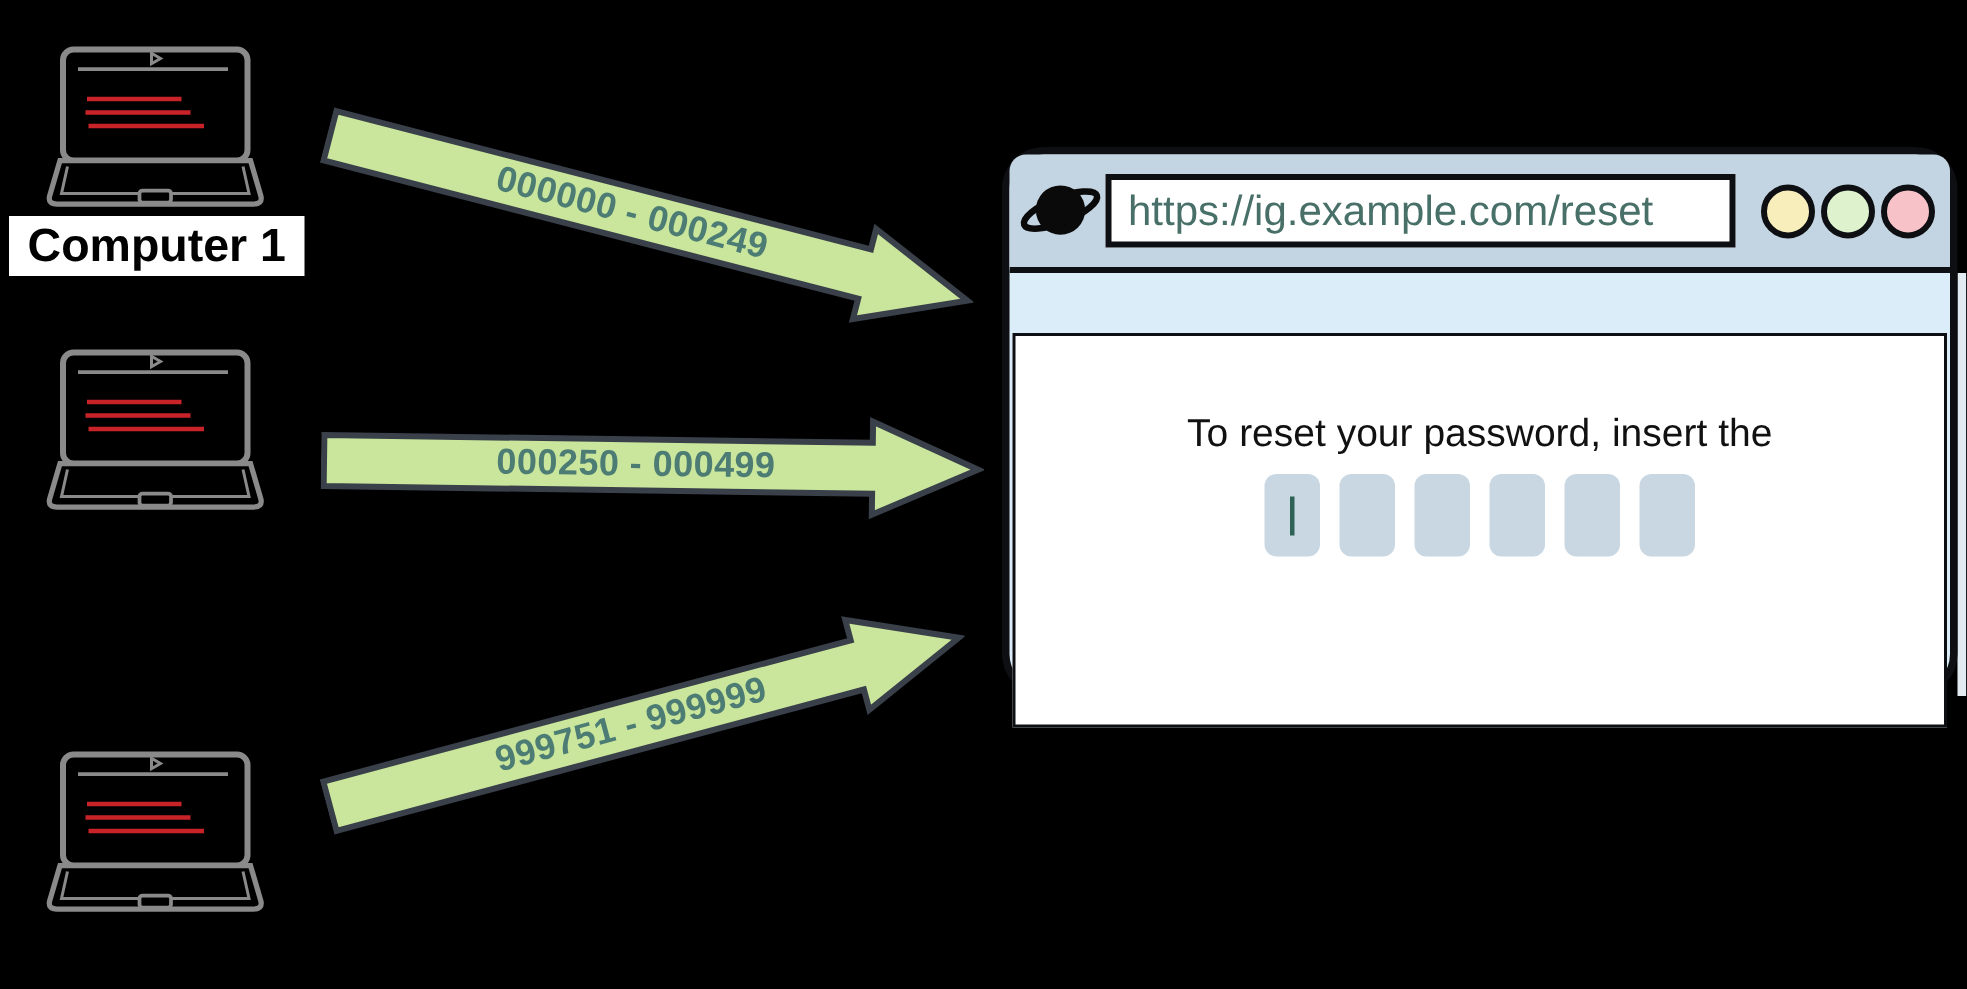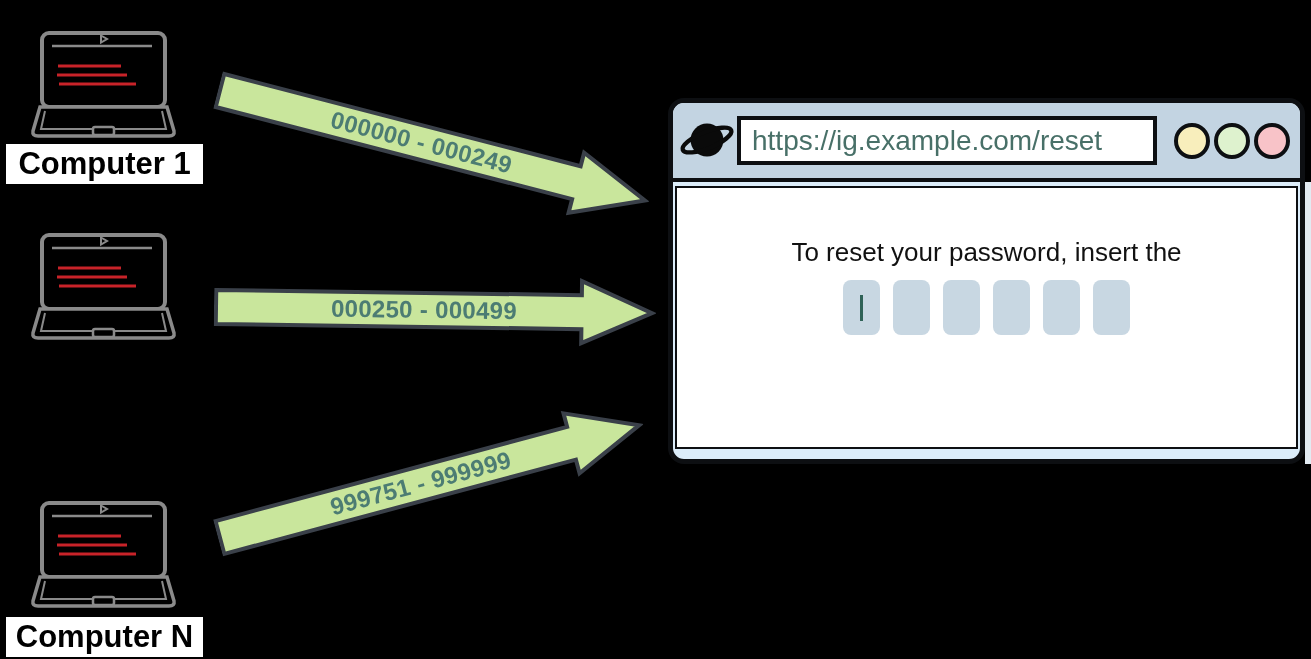--- a/index.html
+++ b/index.html
@@ -12,32 +12,32 @@
                   color:#000;font-weight:bold;font-size:31px;line-height:40px;text-align:center;}
 
   
   .arrow{position:absolute;height:70px;transform-origin:0 35px;}
   .arrow svg{display:block;width:100%;height:100%;}
   .arrow-label{position:absolute;left:0;top:0;width:420px;height:70px;line-height:70px;
                text-align:center;font-weight:bold;font-size:24px;color:#4c7c73;letter-spacing:.3px;}
 
   
   .browser{position:absolute;left:668px;top:98px;width:637px;height:366px;box-sizing:border-box;
-           border:5px solid #0d0f12;border-radius:16px;background:#dcedfa;z-index:2;}
+           border:5px solid #0d0f12;border-radius:28px;background:#dcedfa;z-index:2;}
   .browser-header{position:relative;height:75px;background:#c3d4e2;
                   border-bottom:4px solid #0d0f12;border-radius:11px 11px 0 0;}
   .planet{position:absolute;left:5px;top:9px;width:58px;height:58px;}
   .url-bar{position:absolute;left:64px;top:13px;width:420px;height:49px;box-sizing:border-box;
            background:#fff;border:4px solid #0d0f12;display:flex;align-items:center;
            padding-left:11px;font-size:28px;color:#487068;white-space:nowrap;overflow:hidden;}
   .win-btn{position:absolute;top:20px;width:28px;height:28px;border:4px solid #0d0f12;border-radius:50%;}
   .btn-yellow{left:501px;background:#f8eebc;}
   .btn-green{left:541px;background:#def2ce;}
   .btn-pink{left:581px;background:#f8c3c8;}
-  .browser-body{height:277px;padding-top:4px;}
+  .browser-body{height:277px;padding-top:4px;margin-top:36px;}
   .page-panel{margin:0 auto;width:619px;height:259px;background:#fff;border:2px solid #0d0f12;}
   .instructions{padding-top:48px;text-align:center;font-size:26px;line-height:33px;color:#111;}
   .code-row{margin-top:11px;display:flex;justify-content:center;gap:13px;}
   .code-box{width:37px;height:55px;border-radius:8px;background:#c8d7e2;
             display:flex;align-items:center;justify-content:center;}
   .cursor{width:3px;height:26px;background:#2f6257;}
 
   
   .edge-strip{position:absolute;left:1305px;top:182px;width:6px;height:282px;background:#e2ebf2;z-index:1;}
 </style>
@@ -75,21 +75,20 @@
     <rect x="12" y="8" width="123" height="74" rx="7" fill="#000" stroke="#8a8a8a" stroke-width="4"></rect>
     <line x1="22" y1="21" x2="122" y2="21" stroke="#8a8a8a" stroke-width="2.5"></line>
     <path d="M71,10.5 L77,14 L71,17.5 Z" fill="none" stroke="#8a8a8a" stroke-width="2"></path>
     <line x1="28" y1="41" x2="91" y2="41" stroke="#c82329" stroke-width="3"></line>
     <line x1="27" y1="50" x2="97" y2="50" stroke="#c82329" stroke-width="3"></line>
     <line x1="29" y1="59" x2="106" y2="59" stroke="#c82329" stroke-width="3"></line>
     <path d="M10,82 L3,106 Q2,111 8,111 L139,111 Q145,111 144,106 L137,82 Z" fill="#000" stroke="#8a8a8a" stroke-width="3.5"></path>
     <path d="M15,86 L11,104 L136,104 L132,86" fill="none" stroke="#8a8a8a" stroke-width="2"></path>
     <rect x="63" y="102" width="21" height="8" rx="2" fill="#000" stroke="#8a8a8a" stroke-width="2.5"></rect>
   </svg>
-  <div class="computer-label" style="top:617px">Computer N</div>
 
   <div class="arrow" style="left:218px;top:55px;width:445px;transform:rotate(14.5deg)">
     <svg viewBox="0 0 440 70" preserveAspectRatio="none">
       <polygon points="2,18 366,18 366,4 436,35 366,66 366,52 2,52" fill="#c9e69c" stroke="#3a4049" stroke-width="4"></polygon>
     </svg>
     <div class="arrow-label">000000 - 000249</div>
   </div>
 
   <div class="arrow" style="left:214px;top:272px;width:442px;transform:rotate(0.8deg)">
     <svg viewBox="0 0 440 70" preserveAspectRatio="none">

